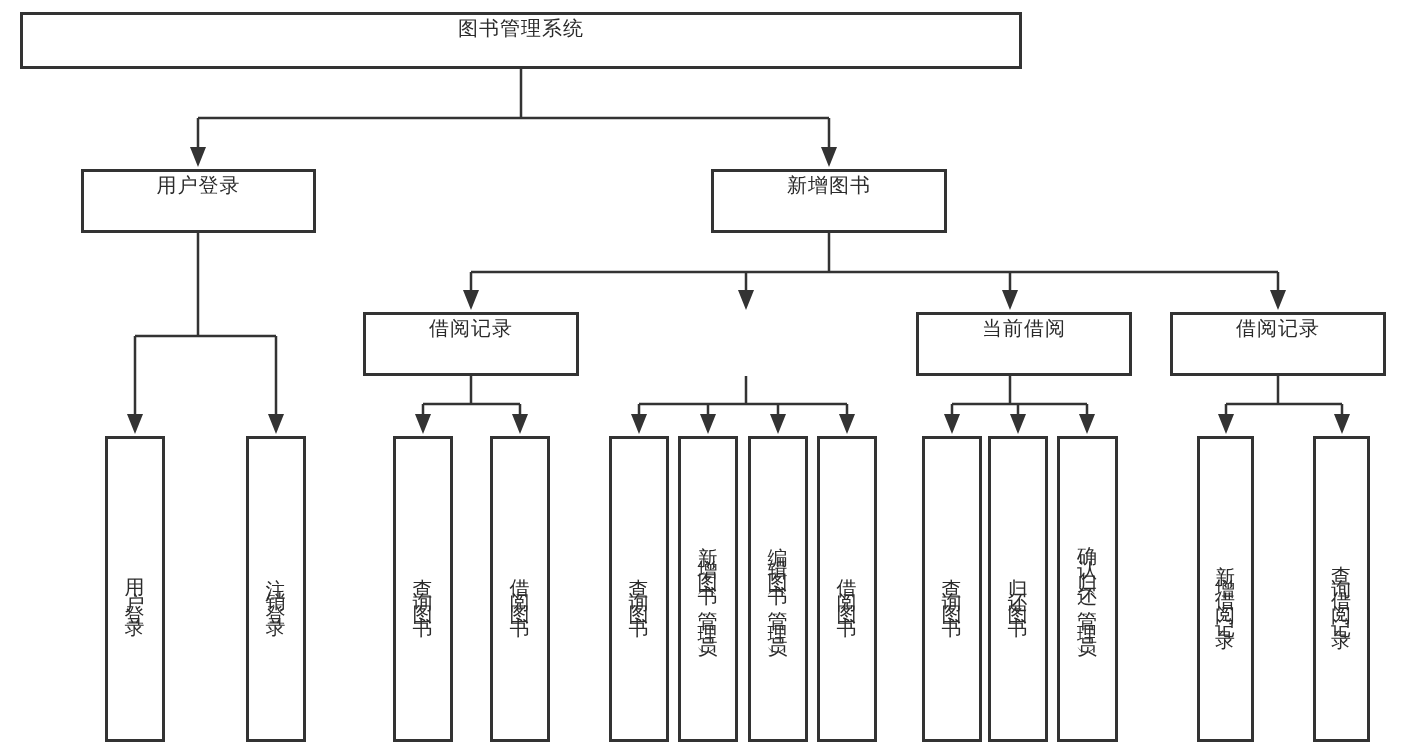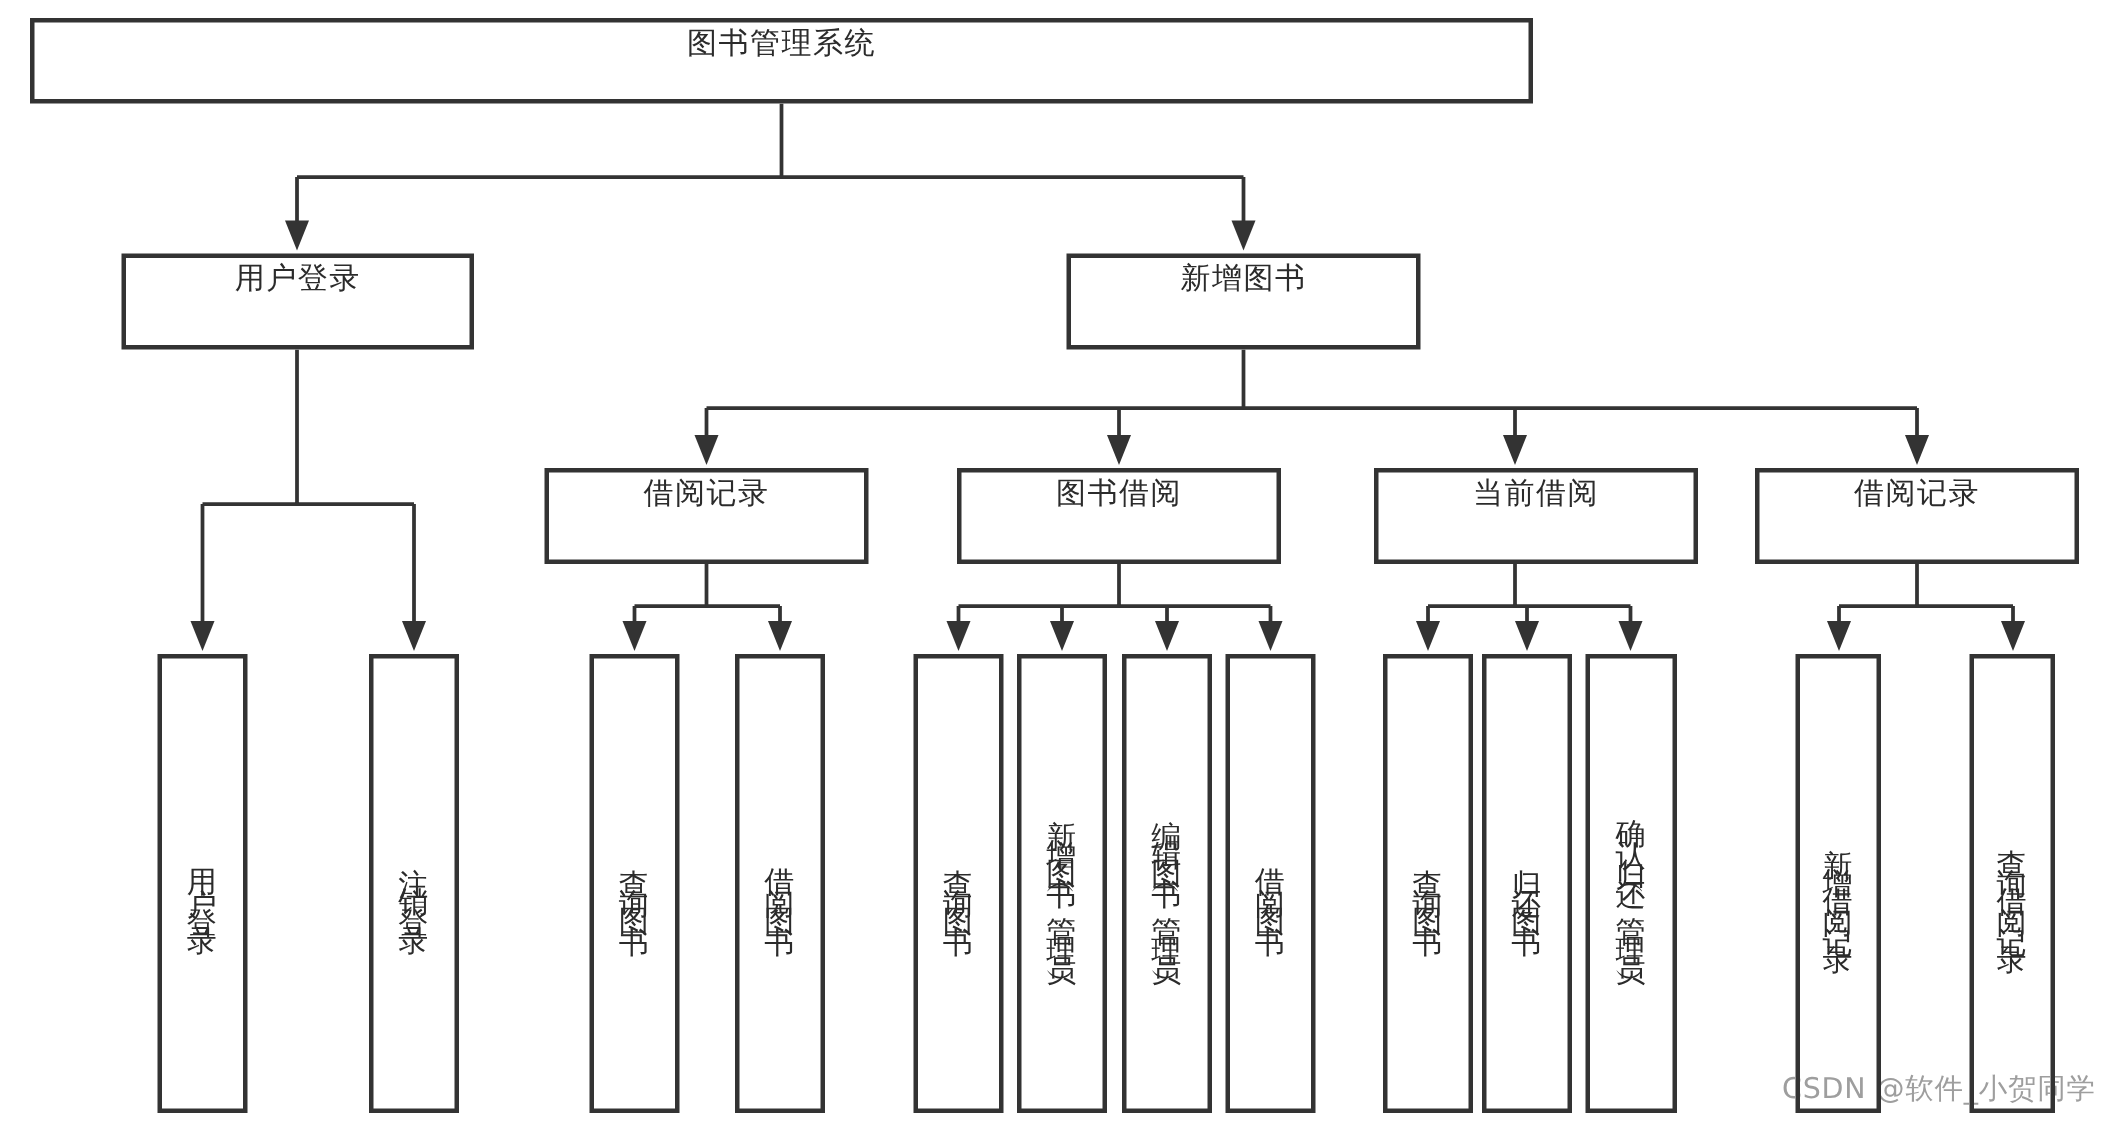--- a/index.html
+++ b/index.html
@@ -83,23 +83,20 @@
   <div class="hbox" style="left:81px; top:169px; width:235px; height:64px;">
     <span>用户登录</span>
   </div>
   <div class="hbox" style="left:711px; top:169px; width:236px; height:64px;">
     <span>新增图书</span>
   </div>
 
   <div class="hbox" style="left:363px; top:312px; width:216px; height:64px;">
     <span>借阅记录</span>
   </div>
-  <div class="hbox" style="left:638px; top:312px; width:216px; height:64px;">
-    <span>图书借阅</span>
-  </div>
   <div class="hbox" style="left:902px; top:312px; width:216px; height:64px;margin-left:14px;">
     <span>当前借阅</span>
   </div>
   <div class="hbox" style="left:1170px; top:312px; width:216px; height:64px;">
     <span>借阅记录</span>
   </div>
 
   <div class="vbox" style="left:105px; top:436px; width:60px; height:306px;">
     <span class="vtext">用户登录</span>
   </div>
@@ -137,15 +134,14 @@
     <span class="vtext">确认归还（管理员）</span>
   </div>
 
   <div class="vbox" style="left:1197px; top:436px; width:57px; height:306px;">
     <span class="vtext">新增借阅记录</span>
   </div>
   <div class="vbox" style="left:1313px; top:436px; width:57px; height:306px;">
     <span class="vtext">查询借阅记录</span>
   </div>
 
-  <div class="watermark">CSDN @软件_小贺同学</div>
 
 </div>
 
 </body></html>

